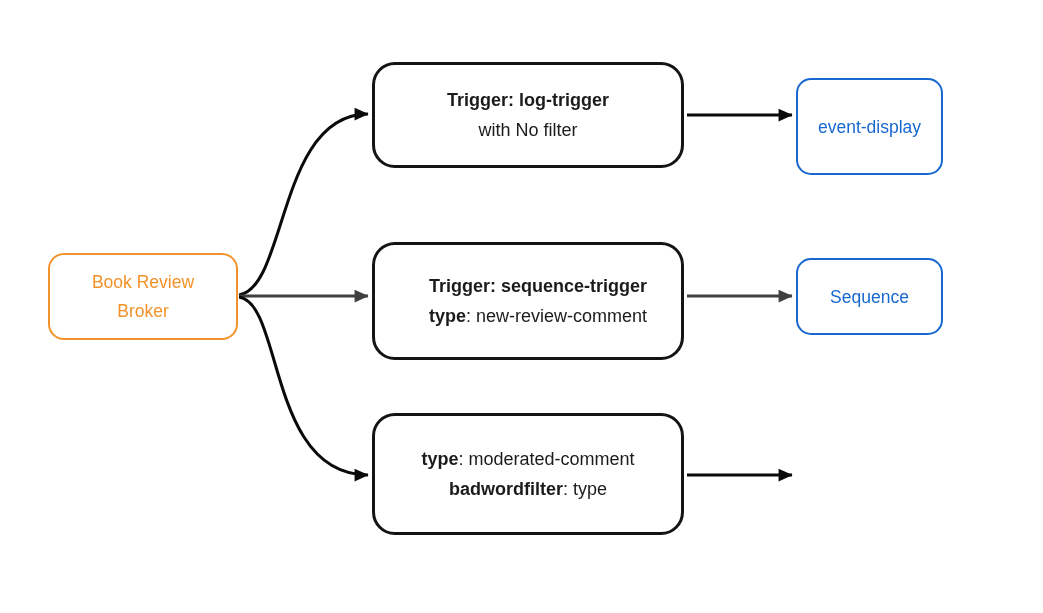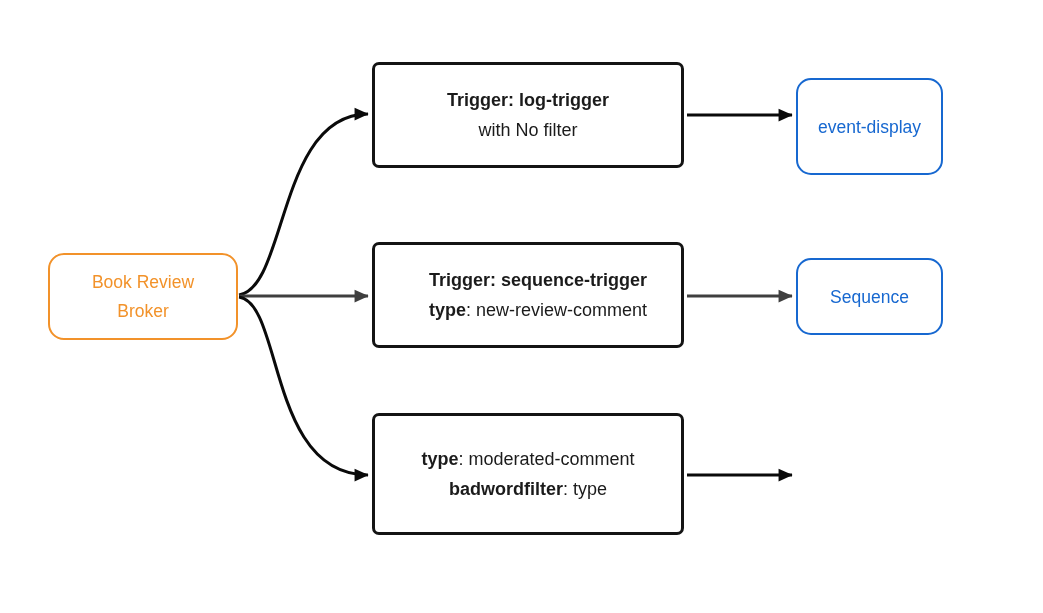--- a/index.html
+++ b/index.html
@@ -51,27 +51,27 @@
     left: 48px; top: 253px; width: 190px; height: 87px;
     border: 2.5px solid var(--orange);
     border-radius: 16px;
     color: var(--orange);
     font-size: 17.5px;
   }
   .broker .line { line-height: 29px; }
 
   .trigger {
     border: 3px solid var(--node-border);
-    border-radius: 7px;
+    border-radius: 23px;
     color: var(--text-dark);
     font-size: 18px;
     left: 372px; width: 312px;
   }
   .t1 { top: 62px;  height: 106px; }
-  .t2 { top: 242px; height: 106px; padding-left: 20px; }
+  .t2 { top: 242px; height: 118px; padding-left: 20px; }
   .t3 { top: 413px; height: 122px; }
 
   .sink {
     border: 2.5px solid var(--blue);
     border-radius: 15px;
     color: var(--blue);
     font-size: 17.5px;
     left: 796px; width: 147px;
   }
   .d1 { top: 78px;  height: 97px; }

